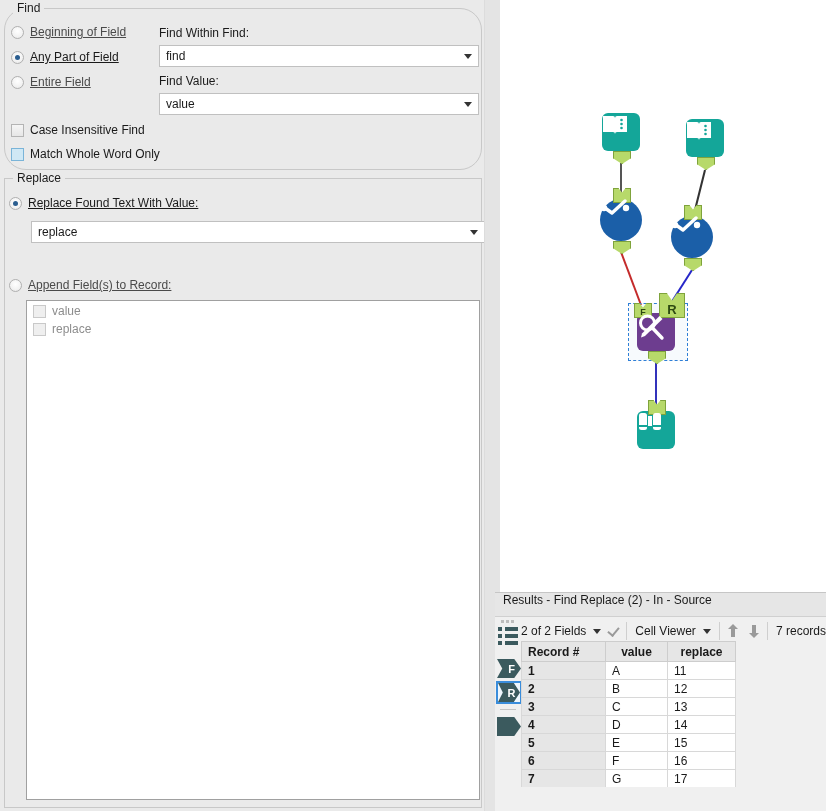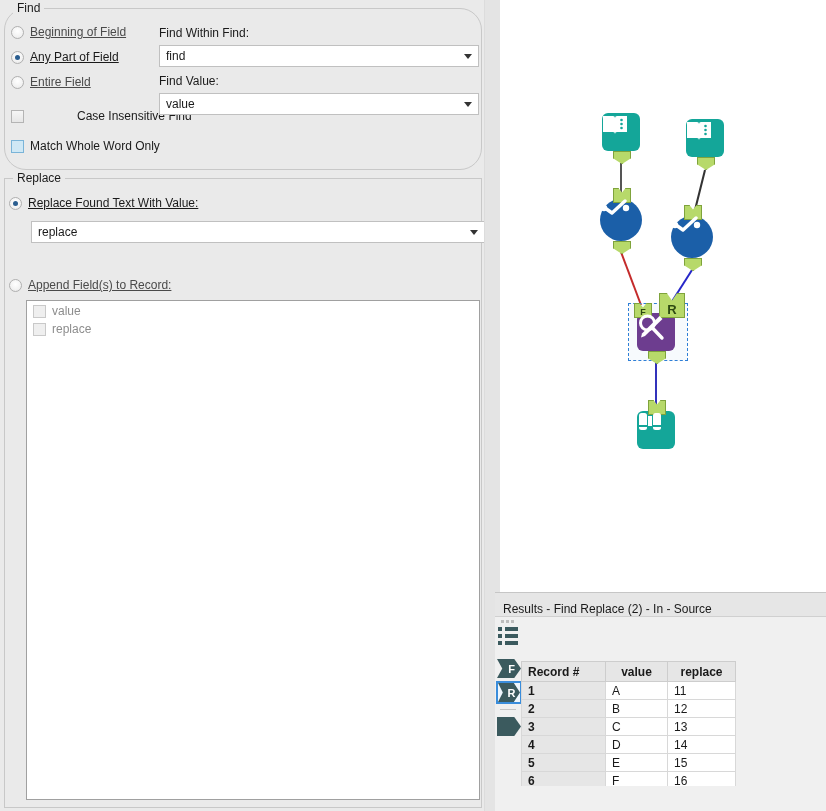--- a/index.html
+++ b/index.html
@@ -138,21 +138,21 @@
   }
 
   
   #results-panel{
     position:absolute;left:495px;top:592px;width:331px;height:219px;
     background:#f0f0f0;border-top:1px solid #c6c6c6;
   }
   #results-titlebar{
     position:absolute;left:0;top:0;width:331px;height:24px;
     background:#e6e6e6;border-bottom:1px solid #d0d0d0;
-    display:flex;align-items:flex-end;padding-left:8px;box-sizing:border-box;
+    display:flex;align-items:flex-start;padding-left:8px;box-sizing:border-box;
   }
   #results-title{font-size:12px;color:#1a1a1a;white-space:nowrap;}
 
   #results-sidebar{
     position:absolute;left:0;top:24px;width:26px;height:195px;
     background:#f0f0f0;
   }
   .sb-icon{position:absolute;left:3px;width:21px;}
   .sb-lines{top:6px;height:20px;}
   .sb-lines .ln{display:flex;align-items:center;margin-bottom:3px;}
@@ -197,21 +197,21 @@
   }
   .arrow-dn::before{
     content:"";position:absolute;left:3px;top:1px;width:4px;height:10px;background:#9a9a9a;
   }
   .arrow-dn::after{
     content:"";position:absolute;left:0.5px;bottom:0;width:0;height:0;
     border-left:5px solid transparent;border-right:5px solid transparent;border-top:5px solid #9a9a9a;
   }
 
   #results-grid{
-    position:absolute;left:26px;top:68px;width:305px;height:125px;
+    position:absolute;left:26px;top:48px;width:305px;height:146px;
     background:#f0f0f0;overflow:hidden;
   }
   table.grid{border-collapse:collapse;table-layout:fixed;}
   table.grid th{
     background:#e6e6e6;border:1px solid #cdcdcd;
     font-size:12px;font-weight:bold;color:#1a1a1a;
     height:20px;padding:0 6px;text-align:left;box-sizing:border-box;
   }
   table.grid th.c-rec{width:84px;}
   table.grid th.c-val{width:62px;text-align:center;}
@@ -238,25 +238,25 @@
       </div>
       <div class="radio-row" style="left:6px;top:41px;">
         <span class="radio checked"></span>
         <span class="radio-label">Any Part of Field</span>
       </div>
       <div class="radio-row" style="left:6px;top:66px;">
         <span class="radio"></span>
         <span class="radio-label dim">Entire Field</span>
       </div>
 
-      <div class="check-row" style="left:6px;top:100px;gap:47px;">
+      <div class="check-row" style="left:6px;top:114px;">
         <span class="cbox"></span>
         <span class="check-label">Case Insensitive Find</span>
       </div>
-      <div class="check-row" style="left:6px;top:130px;justify-content:center;">
+      <div class="check-row" style="left:6px;top:138px;justify-content:center;">
         <span class="cbox hover"></span>
         <span class="check-label">Match Whole Word Only</span>
       </div>
 
       <div class="field-label" style="left:154px;top:17px;">Find Within Find:</div>
       <div class="combo" style="left:154px;top:36px;width:320px;">
         <span class="val">find</span>
         <span class="arrow">
             <i class="tri-down"></i>
           </span>
@@ -431,20 +431,38 @@
       </div>
       <div class="tag-wrap selected" style="top:64px;">
         <span class="tag">R</span>
       </div>
       <div class="sb-sep" style="top:92px;"></div>
       <div class="tag-wrap" style="top:98px;">
         <span class="tag plain"></span>
       </div>
     </div>
 
+    <div id="results-toolbar">
+      <span class="tb-item">
+        <span>2 of 2 Fields</span>
+        <i class="tri-down" style="margin-left:7px;"></i>
+      </span>
+      <span class="tick"></span>
+      <span class="tb-sep"></span>
+      <span class="tb-item">
+        <span>Cell Viewer</span>
+        <i class="tri-down" style="margin-left:7px;"></i>
+      </span>
+      <span class="tb-sep"></span>
+      <span class="arrow-up"></span>
+      <span style="width:12px;"></span>
+      <span class="arrow-dn"></span>
+      <span class="tb-sep"></span>
+      <span class="tb-item">7 records</span>
+    </div>
 
     <div id="results-grid">
       <table class="grid">
         <thead>
           <tr>
             <th class="c-rec">Record #</th>
             <th class="c-val">value</th>
             <th class="c-rep">replace</th>
           </tr>
         </thead>

